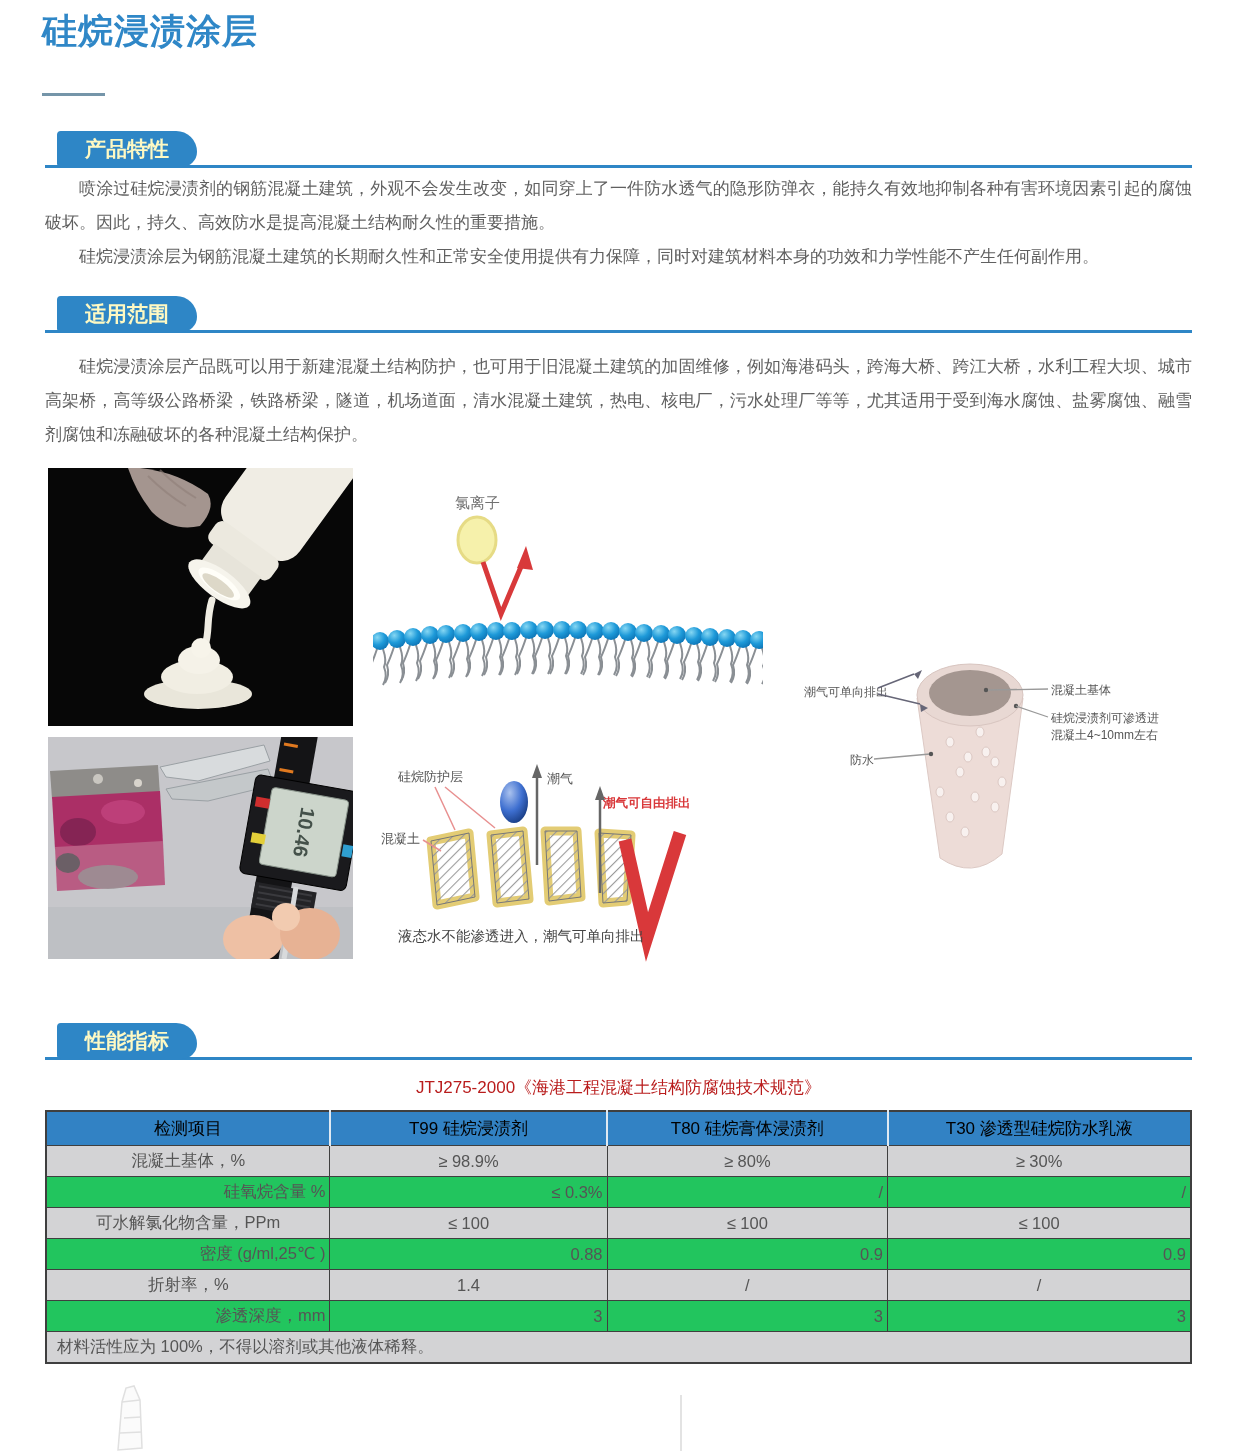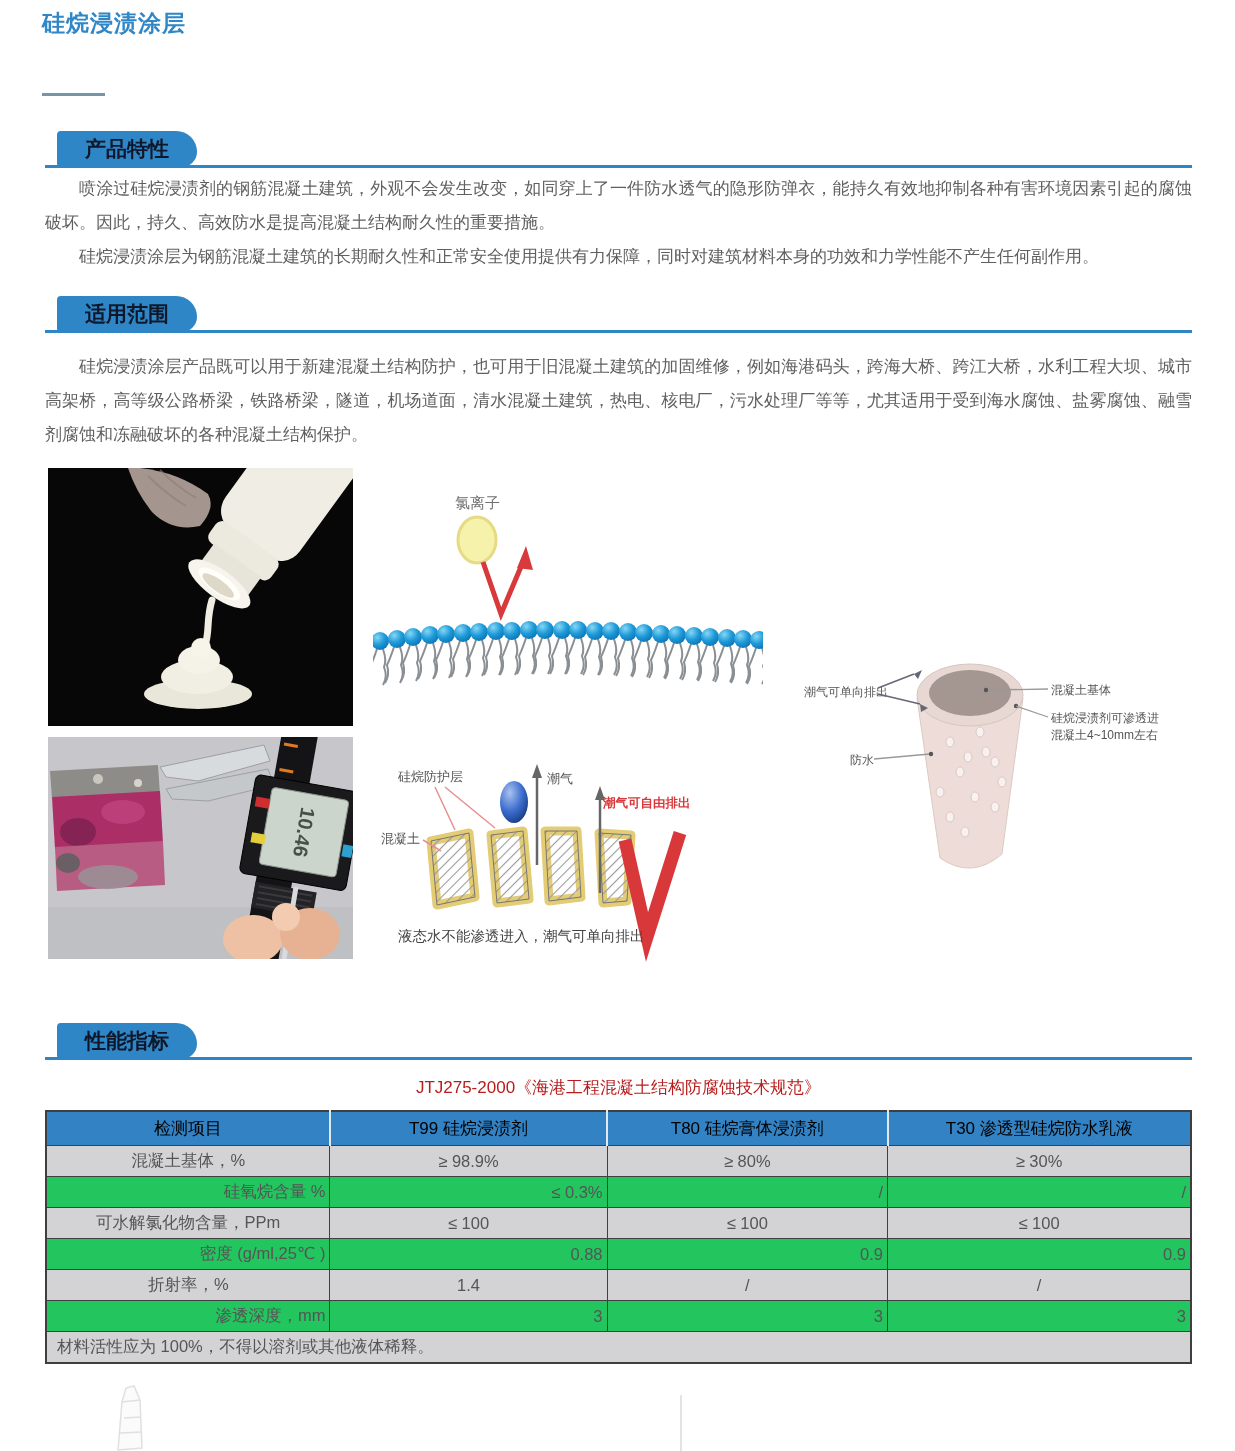--- a/index.html
+++ b/index.html
@@ -1,23 +1,23 @@
 <!DOCTYPE html>
 <html><head>
 <meta charset="utf-8">
 <style>
   html,body{margin:0;padding:0;background:#fff;}
   #page{position:relative;width:1235px;height:1451px;background:#fff;overflow:hidden;
         font-family:"Liberation Sans","DejaVu Sans",sans-serif;}
-  .title{position:absolute;left:42px;top:8px;margin:0;font-size:23px;font-weight:bold;
+  .title{position:absolute;left:42px;top:8px;margin:0;font-size:35px;font-weight:bold;
          color:#2f87c7;letter-spacing:1px;}
   .title-dash{position:absolute;left:42px;top:93px;width:63px;height:3px;background:#7595a9;}
   .sec-head{position:absolute;left:45px;width:1147px;height:40px;}
   .badge{position:absolute;left:12px;top:0;height:36px;background:#2e86c6;
-         border-radius:4px 22px 16px 4px;color:#0f172a;display:flex;align-items:center;
+         border-radius:4px 22px 16px 4px;color:#fef9c3;display:flex;align-items:center;
          justify-content:center;font-size:21px;font-weight:bold;z-index:2;padding:0 28px;}
   .rule{position:absolute;left:0;right:0;top:34px;height:3px;background:#2e86c6;}
   .para{position:absolute;left:45px;width:1147px;font-size:17px;line-height:34px;
         color:#606060;text-align:justify;}
   .para p{margin:0;text-indent:2em;}
   #figs{position:absolute;left:45px;top:468px;width:1147px;height:497px;}
   .fig{position:absolute;overflow:hidden;}
   .tbl-title{position:absolute;left:45px;top:1076px;width:1147px;text-align:center;
              font-size:17px;color:#b91c1c;}
   table.spec{position:absolute;left:45px;top:1110px;width:1147px;border-collapse:collapse;

